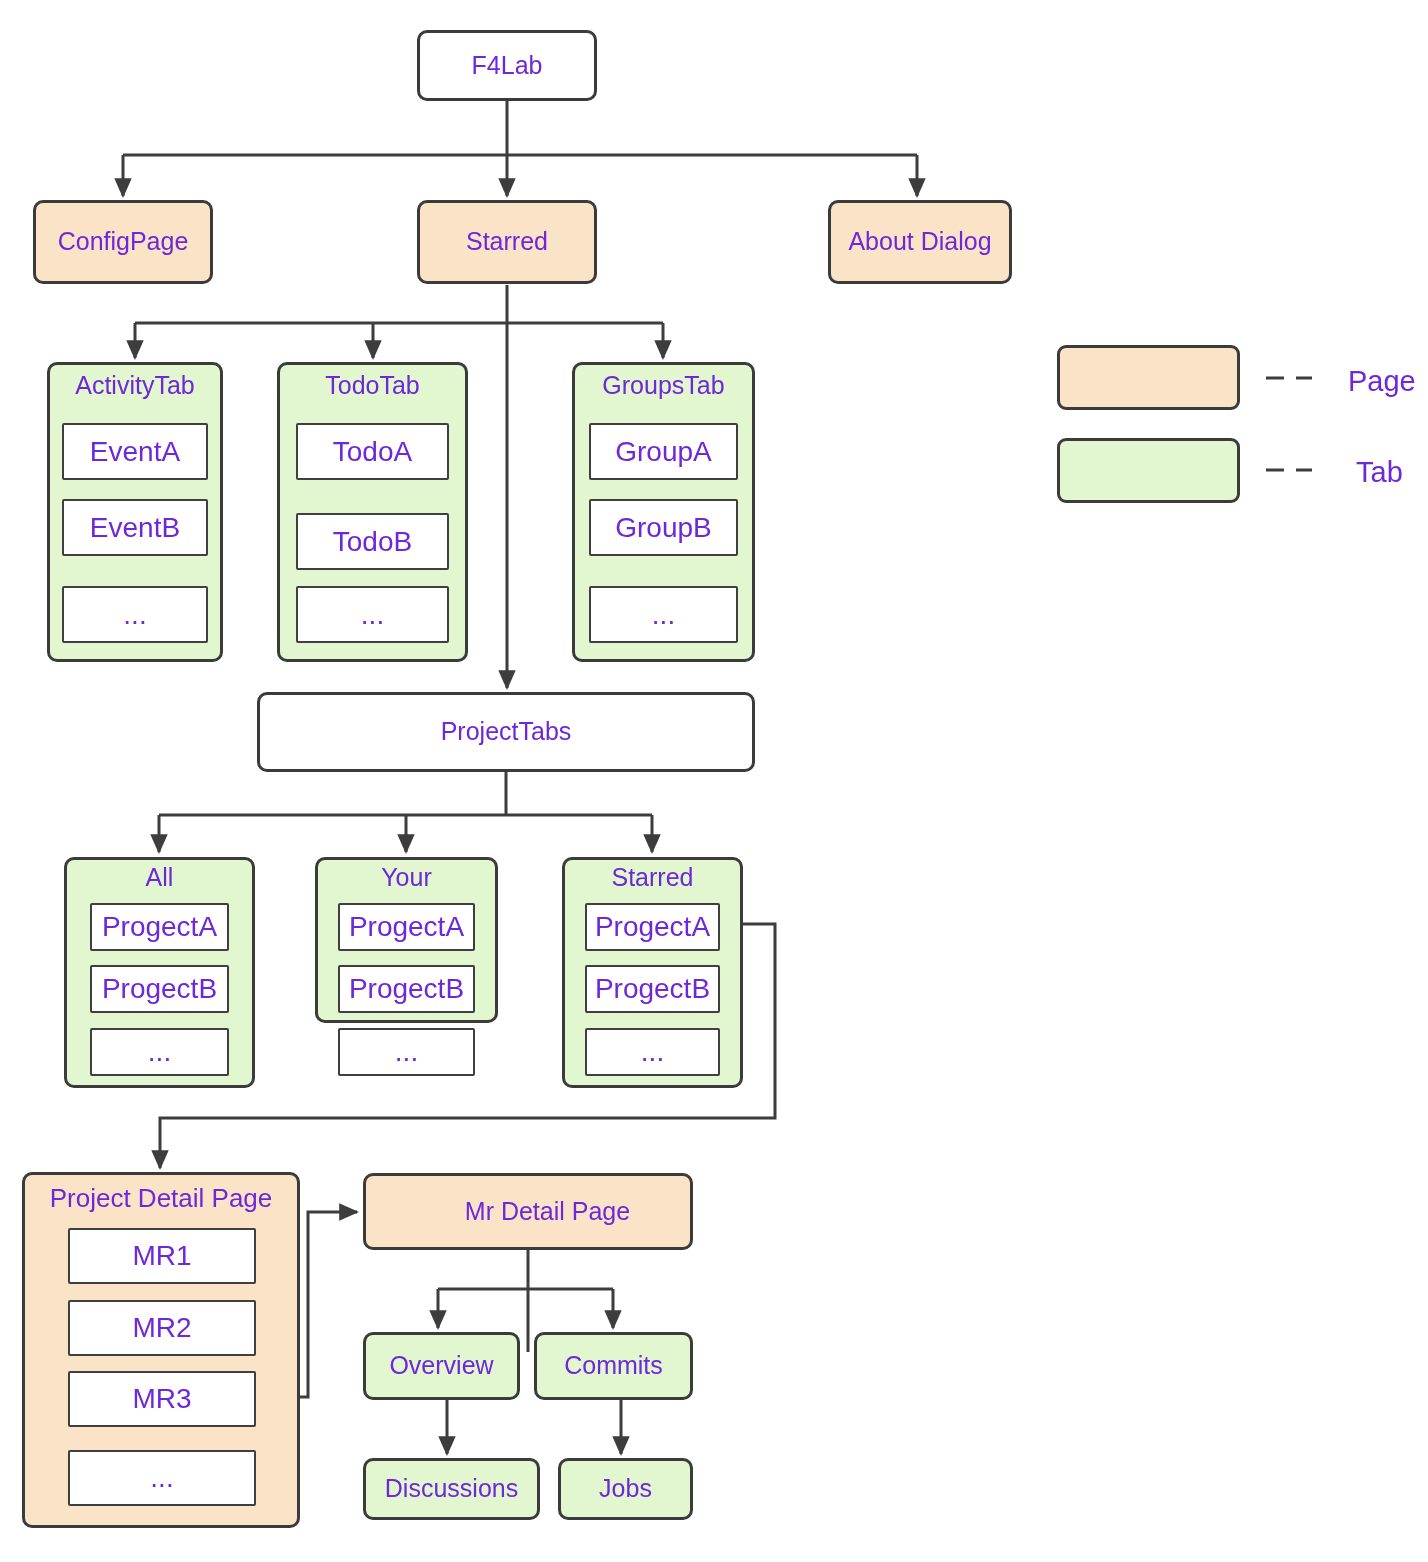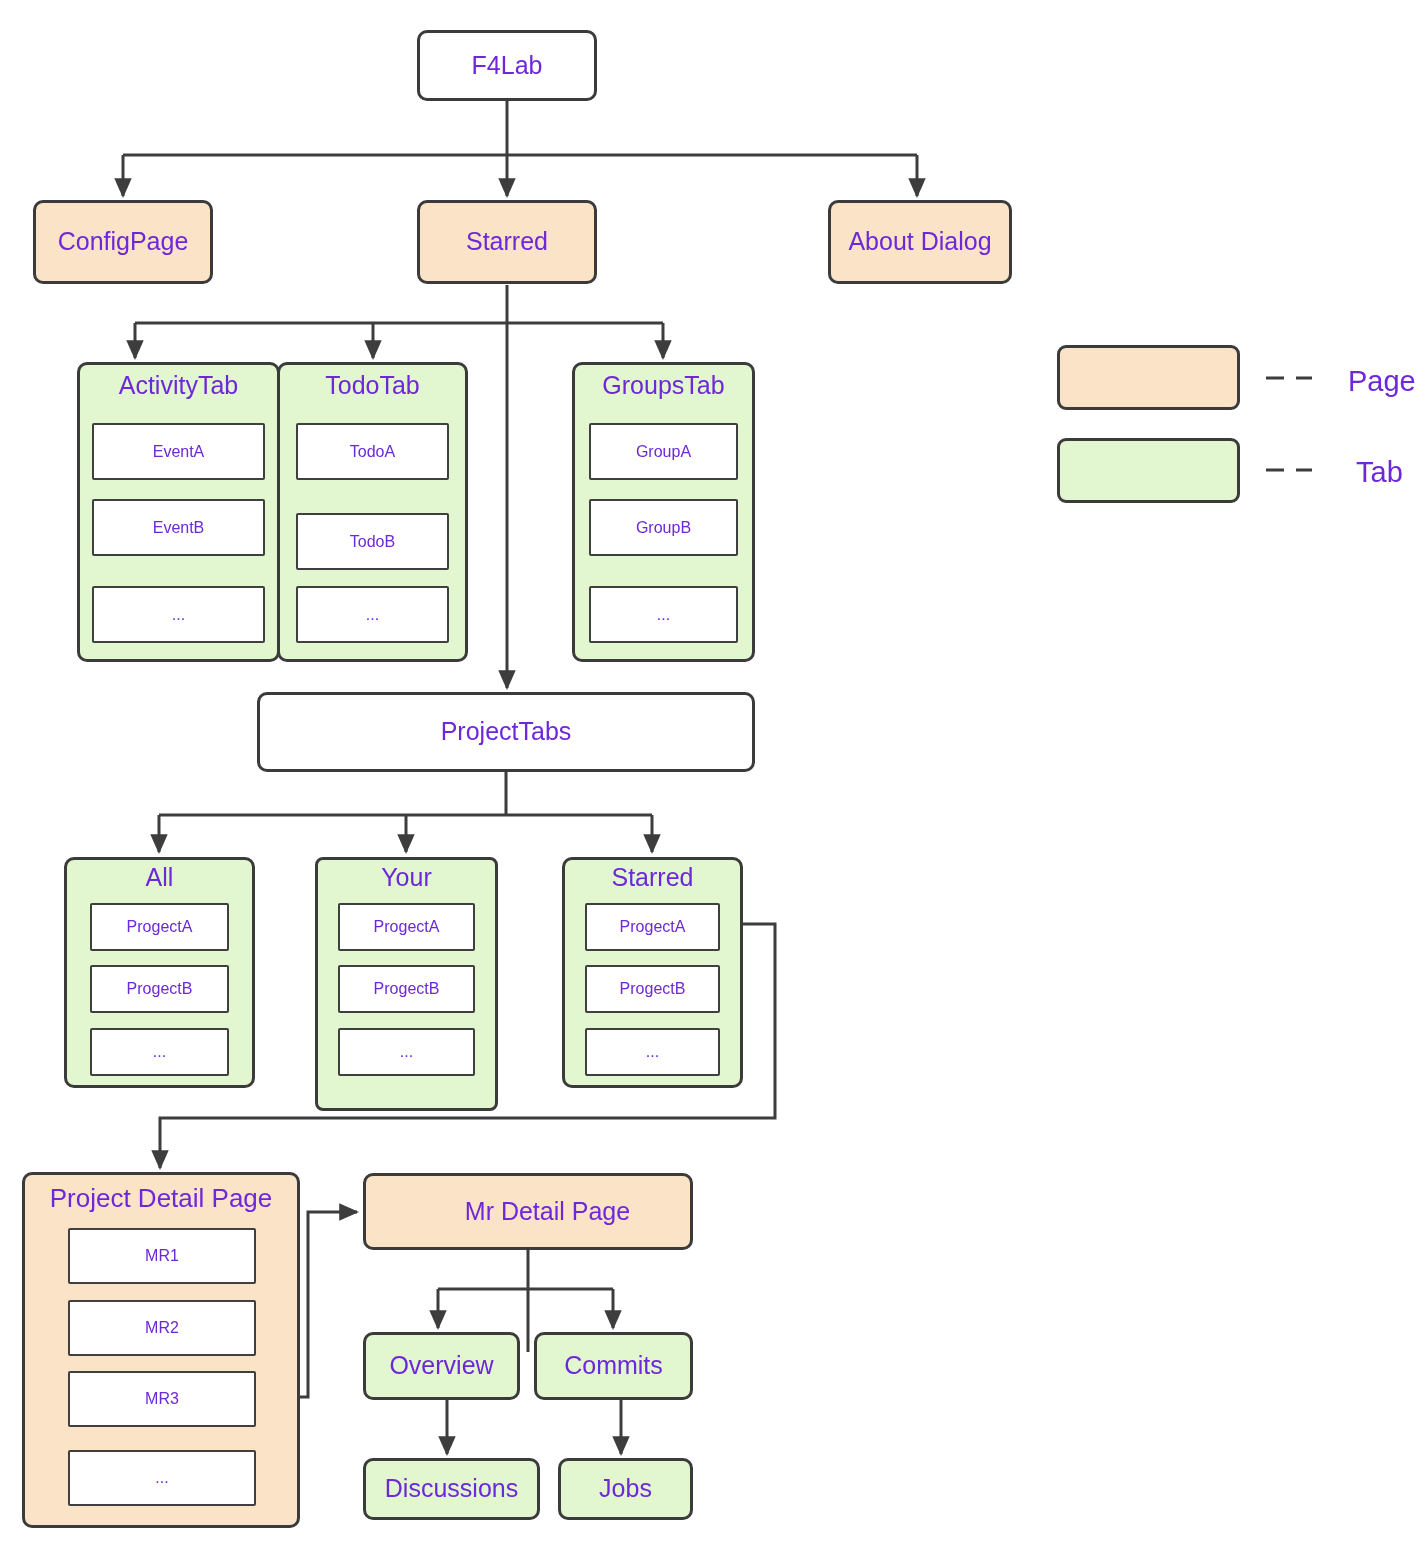--- a/index.html
+++ b/index.html
@@ -22,21 +22,21 @@
   }
   .group.page{background:#fae3c7;}
   .gtitle{
     position:absolute;left:0;right:0;top:6px;text-align:center;
     font-size:25px;line-height:1.15;
   }
   .gitem{
     position:absolute;box-sizing:border-box;background:#ffffff;
     border:2.5px solid #3f3f3f;border-radius:2px;
     display:flex;align-items:center;justify-content:center;
-    font-size:16px;
+    font-size:28px;
   }
   .legend-box{
     position:absolute;box-sizing:border-box;z-index:2;
     border:3px solid #3b3b3b;border-radius:9px;
   }
   .legend-box.page{background:#fae3c7;}
   .legend-box.tabfill{background:#e2f6cf;}
   .legend-label{
     position:absolute;z-index:2;font-size:29px;white-space:nowrap;
   }
@@ -85,21 +85,21 @@
       <path d="M1266,378 H1312" stroke-dasharray="18 12"></path>
       <path d="M1266,470 H1312" stroke-dasharray="18 12"></path>
     </g>
   </svg>
 
   <div class="node" style="left:417px;top:30px;width:180px;height:71px;border-width:3.5px;">F4Lab</div>
   <div class="node page" style="left:33px;top:200px;width:180px;height:84px;">ConfigPage</div>
   <div class="node page" style="left:417px;top:200px;width:180px;height:84px;">Starred</div>
   <div class="node page" style="left:828px;top:200px;width:184px;height:84px;">About Dialog</div>
 
-  <div class="group" style="left:47px;top:362px;width:203px;height:300px;margin-left:30px;">
+  <div class="group" style="left:47px;top:362px;width:176px;height:300px;">
     <div class="gtitle">ActivityTab</div>
     <div class="gitem" style="left:12px;right:12px;top:58px;height:57px;">EventA</div>
     <div class="gitem" style="left:12px;right:12px;top:134px;height:57px;">EventB</div>
     <div class="gitem" style="left:12px;right:12px;top:221px;height:57px;">...</div>
   </div>
 
   <div class="group" style="left:277px;top:362px;width:191px;height:300px;">
     <div class="gtitle">TodoTab</div>
     <div class="gitem" style="left:16px;right:16px;top:58px;height:57px;">TodoA</div>
     <div class="gitem" style="left:16px;right:16px;top:148px;height:57px;">TodoB</div>
@@ -120,21 +120,21 @@
 
   <div class="node" style="left:257px;top:692px;width:498px;height:80px;">ProjectTabs</div>
 
   <div class="group" style="left:64px;top:857px;width:191px;height:231px;">
     <div class="gtitle" style="top:3px;">All</div>
     <div class="gitem" style="left:23px;right:23px;top:43px;height:48px;">ProgectA</div>
     <div class="gitem" style="left:23px;right:23px;top:105px;height:48px;">ProgectB</div>
     <div class="gitem" style="left:23px;right:23px;top:168px;height:48px;">...</div>
   </div>
 
-  <div class="group" style="left:315px;top:857px;width:183px;height:254px;border-radius:8px;">
+  <div class="group" style="left:315px;top:857px;width:183px;height:166px;">
     <div class="gtitle" style="top:3px;">Your</div>
     <div class="gitem" style="left:20px;right:20px;top:43px;height:48px;">ProgectA</div>
     <div class="gitem" style="left:20px;right:20px;top:105px;height:48px;">ProgectB</div>
     <div class="gitem" style="left:20px;right:20px;top:168px;height:48px;">...</div>
   </div>
 
   <div class="group" style="left:562px;top:857px;width:181px;height:231px;">
     <div class="gtitle" style="top:3px;">Starred</div>
     <div class="gitem" style="left:20px;right:20px;top:43px;height:48px;">ProgectA</div>
     <div class="gitem" style="left:20px;right:20px;top:105px;height:48px;">ProgectB</div>

